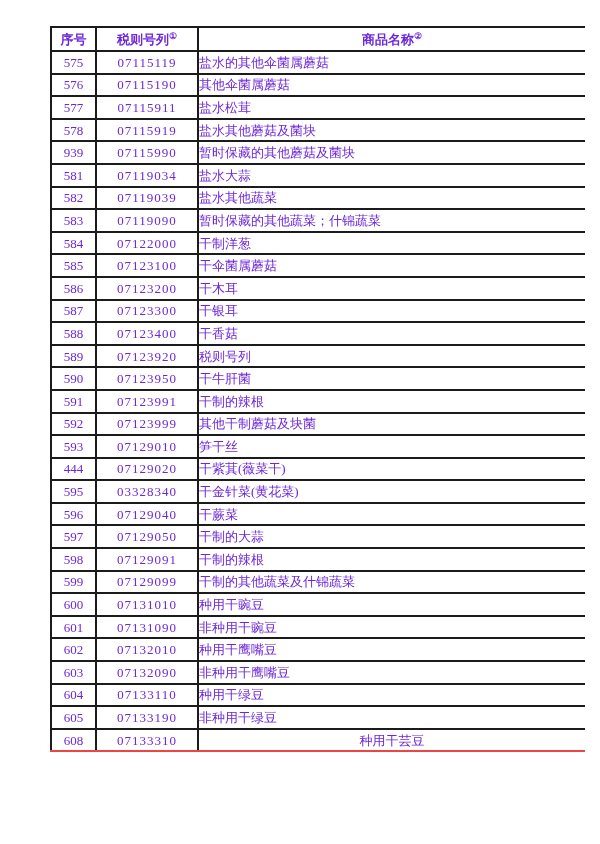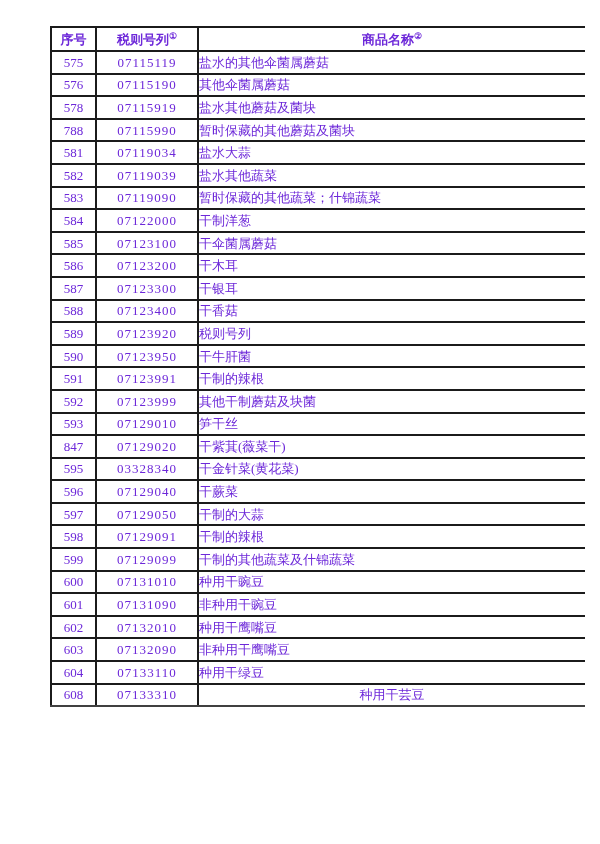--- a/index.html
+++ b/index.html
@@ -35,21 +35,21 @@
     line-height: 1;
     overflow: hidden;
     white-space: nowrap;
   }
   
   table.doc-table th:last-child,
   table.doc-table td:last-child {
     border-right: none;
   }
   table.doc-table tbody tr:last-child td {
-    border-bottom: 2px solid #404040;
+    border-bottom: 2px solid #ef4444;
     text-align: center;
   }
   thead th {
     height: 22px;
     font-weight: bold;
     text-align: center;
     vertical-align: middle;
     font-size: 13.5px;
   }
   thead th sup {
@@ -98,26 +98,31 @@
           <td class="col-no">575</td>
           <td class="col-code">07115119</td>
           <td class="col-name">盐水的其他伞菌属蘑菇</td>
         </tr>
         <tr>
           <td class="col-no">576</td>
           <td class="col-code">07115190</td>
           <td class="col-name">其他伞菌属蘑菇</td>
         </tr>
         <tr>
+          <td class="col-no">577</td>
+          <td class="col-code">07115911</td>
+          <td class="col-name">盐水松茸</td>
+        </tr>
+        <tr>
           <td class="col-no">578</td>
           <td class="col-code">07115919</td>
           <td class="col-name">盐水其他蘑菇及菌块</td>
         </tr>
         <tr>
-          <td class="col-no">788</td>
+          <td class="col-no">939</td>
           <td class="col-code">07115990</td>
           <td class="col-name">暂时保藏的其他蘑菇及菌块</td>
         </tr>
         <tr>
           <td class="col-no">581</td>
           <td class="col-code">07119034</td>
           <td class="col-name">盐水大蒜</td>
         </tr>
         <tr>
           <td class="col-no">582</td>
@@ -173,21 +178,21 @@
           <td class="col-no">592</td>
           <td class="col-code">07123999</td>
           <td class="col-name">其他干制蘑菇及块菌</td>
         </tr>
         <tr>
           <td class="col-no">593</td>
           <td class="col-code">07129010</td>
           <td class="col-name">笋干丝</td>
         </tr>
         <tr>
-          <td class="col-no">847</td>
+          <td class="col-no">444</td>
           <td class="col-code">07129020</td>
           <td class="col-name">干紫萁(薇菜干)</td>
         </tr>
         <tr>
           <td class="col-no">595</td>
           <td class="col-code">03328340</td>
           <td class="col-name">干金针菜(黄花菜)</td>
         </tr>
         <tr>
           <td class="col-no">596</td>
@@ -226,20 +231,25 @@
         </tr>
         <tr>
           <td class="col-no">603</td>
           <td class="col-code">07132090</td>
           <td class="col-name">非种用干鹰嘴豆</td>
         </tr>
         <tr>
           <td class="col-no">604</td>
           <td class="col-code">07133110</td>
           <td class="col-name">种用干绿豆</td>
+        </tr>
+        <tr>
+          <td class="col-no">605</td>
+          <td class="col-code">07133190</td>
+          <td class="col-name">非种用干绿豆</td>
         </tr>
         <tr>
           <td class="col-no">608</td>
           <td class="col-code">07133310</td>
           <td class="col-name">种用干芸豆</td>
         </tr>
       </tbody>
   </table>
 </div>
 

